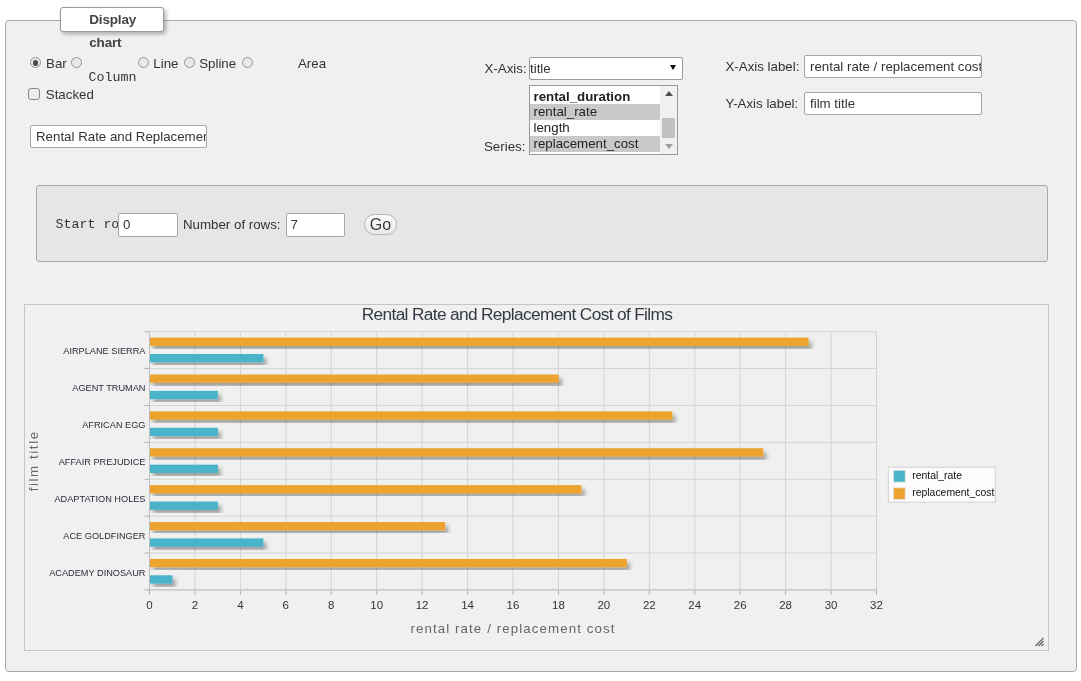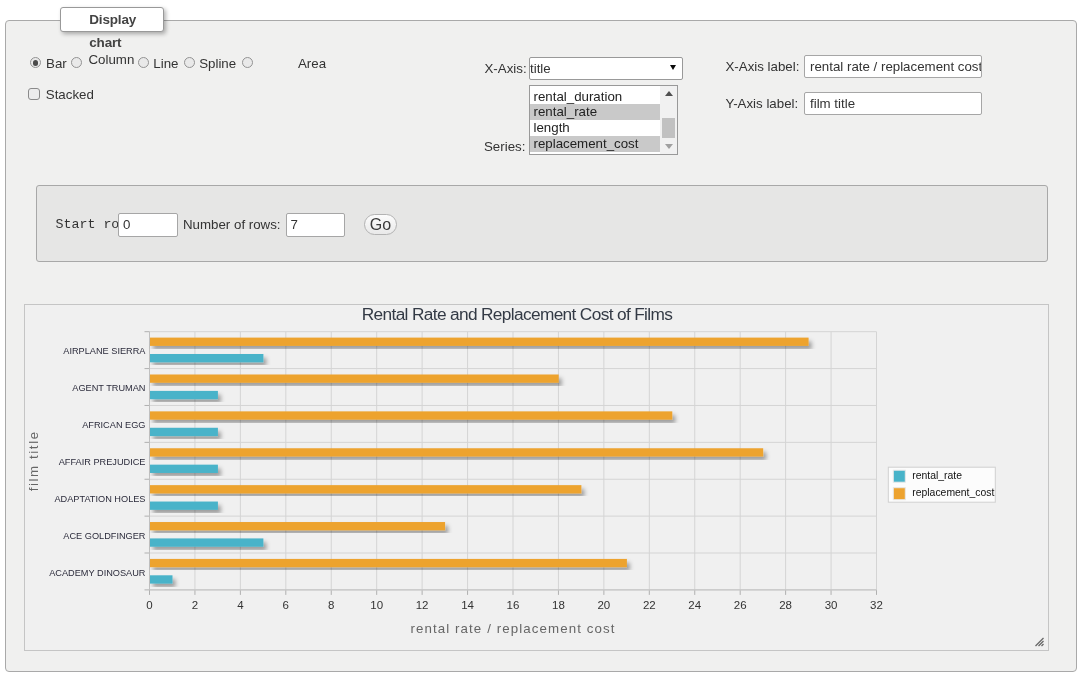--- a/index.html
+++ b/index.html
@@ -17,40 +17,41 @@
 <body>
 <div id="page">
 
   <div class="abs" style="left:4.8px; top:20.1px; width:1072.7px; height:651.8px; background:#f0f0ef; border:1px solid #a9a9a9; border-radius:4px;"></div>
 
   <div class="abs" style="left:24.2px; top:6.7px; width:103.8px; height:25.8px; background:#fff; border:1px solid #999; border-radius:3px; box-shadow:2px 2px 4px rgba(0,0,0,0.3); font-size:13.5px; letter-spacing:-0.15px; font-weight:bold; color:#444; line-height:23.5px; padding-left:28px;margin-left:36px;">Display chart</div>
 
   <div class="radio on" style="left:29.8px; top:57.3px;"></div>
     <div class="lbl" style="left:46.1px; top:55.8px;">Bar</div>
   <div class="radio" style="left:71.1px; top:57.3px;"></div>
-    <div class="lbl" style="left:88.5px; top:52px;">Column</div>
+    <div class="lbl" style="left:88.5px; top:70px;font-family:Liberation Mono, monospace;">Column</div>
   <div class="radio" style="left:137.5px; top:57.3px;"></div>
     <div class="lbl" style="left:153.3px; top:55.8px;">Line</div>
   <div class="radio" style="left:184.2px; top:57.3px;"></div>
     <div class="lbl" style="left:199.2px; top:55.8px;">Spline</div>
   <div class="radio" style="left:241.7px; top:57.3px;"></div>
     <div class="lbl" style="left:257px; top:55.8px;margin-left:41px;">Area</div>
 
   <div class="abs" style="left:27.8px; top:87.6px; width:12.5px; height:12.5px; border:1px solid #8a8a8a; border-radius:3px; background:#ececec;"></div>
   <div class="lbl" style="left:45.8px; top:87px;">Stacked</div>
 
+  <div class="inp" style="left:30px; top:125px; width:177px; height:23px; line-height:22px;">Rental Rate and Replacemen</div>
 
   <div class="lbl" style="left:484.5px; top:60.5px;">X-Axis:</div>
   <div class="inp" style="left:529px; top:56.5px; width:154px; height:23px; border-color:#999; padding-left:0; line-height:22px;">title</div>
   <div class="abs" style="left:669.8px; top:64.9px; width:0; height:0; border-left:3.2px solid transparent; border-right:3.2px solid transparent; border-top:5.8px solid #0a0a0a;"></div>
 
   <div class="lbl" style="left:484px; top:139px;">Series:</div>
   <div class="abs" style="left:528.5px; top:84.5px; width:149.5px; height:70px; background:#fff; border:1px solid #999; overflow:hidden;">
      <div style="position:absolute; left:0; top:3px; right:17px; font-size:13.3px; color:#222;">
-        <div style="height:15.8px; line-height:15.8px; padding-left:4px;">rental_duration</div>
+        <div style="height:15.8px; line-height:15.8px; padding-left:4px;font-weight:bold;">rental_duration</div>
         <div style="height:15.8px; line-height:15.8px; padding-left:4px; background:#c9c9c9;">rental_rate</div>
         <div style="height:15.8px; line-height:15.8px; padding-left:4px;">length</div>
         <div style="height:15.8px; line-height:15.8px; padding-left:4px; background:#c9c9c9;">replacement_cost</div>
      </div>
      <div style="position:absolute; right:0; top:0; width:17px; height:100%; background:#f1f1f1;">
         <div style="position:absolute; top:5px; left:4.5px; width:0; height:0; border-left:4px solid transparent; border-right:4px solid transparent; border-bottom:5px solid #505050;"></div>
         <div style="position:absolute; top:32.5px; left:1.5px; width:13px; height:19.5px; background:#c1c1c1;"></div>
         <div style="position:absolute; bottom:5px; left:4.5px; width:0; height:0; border-left:4px solid transparent; border-right:4px solid transparent; border-top:5px solid #a0a0a0;"></div>
      </div>
   </div>

